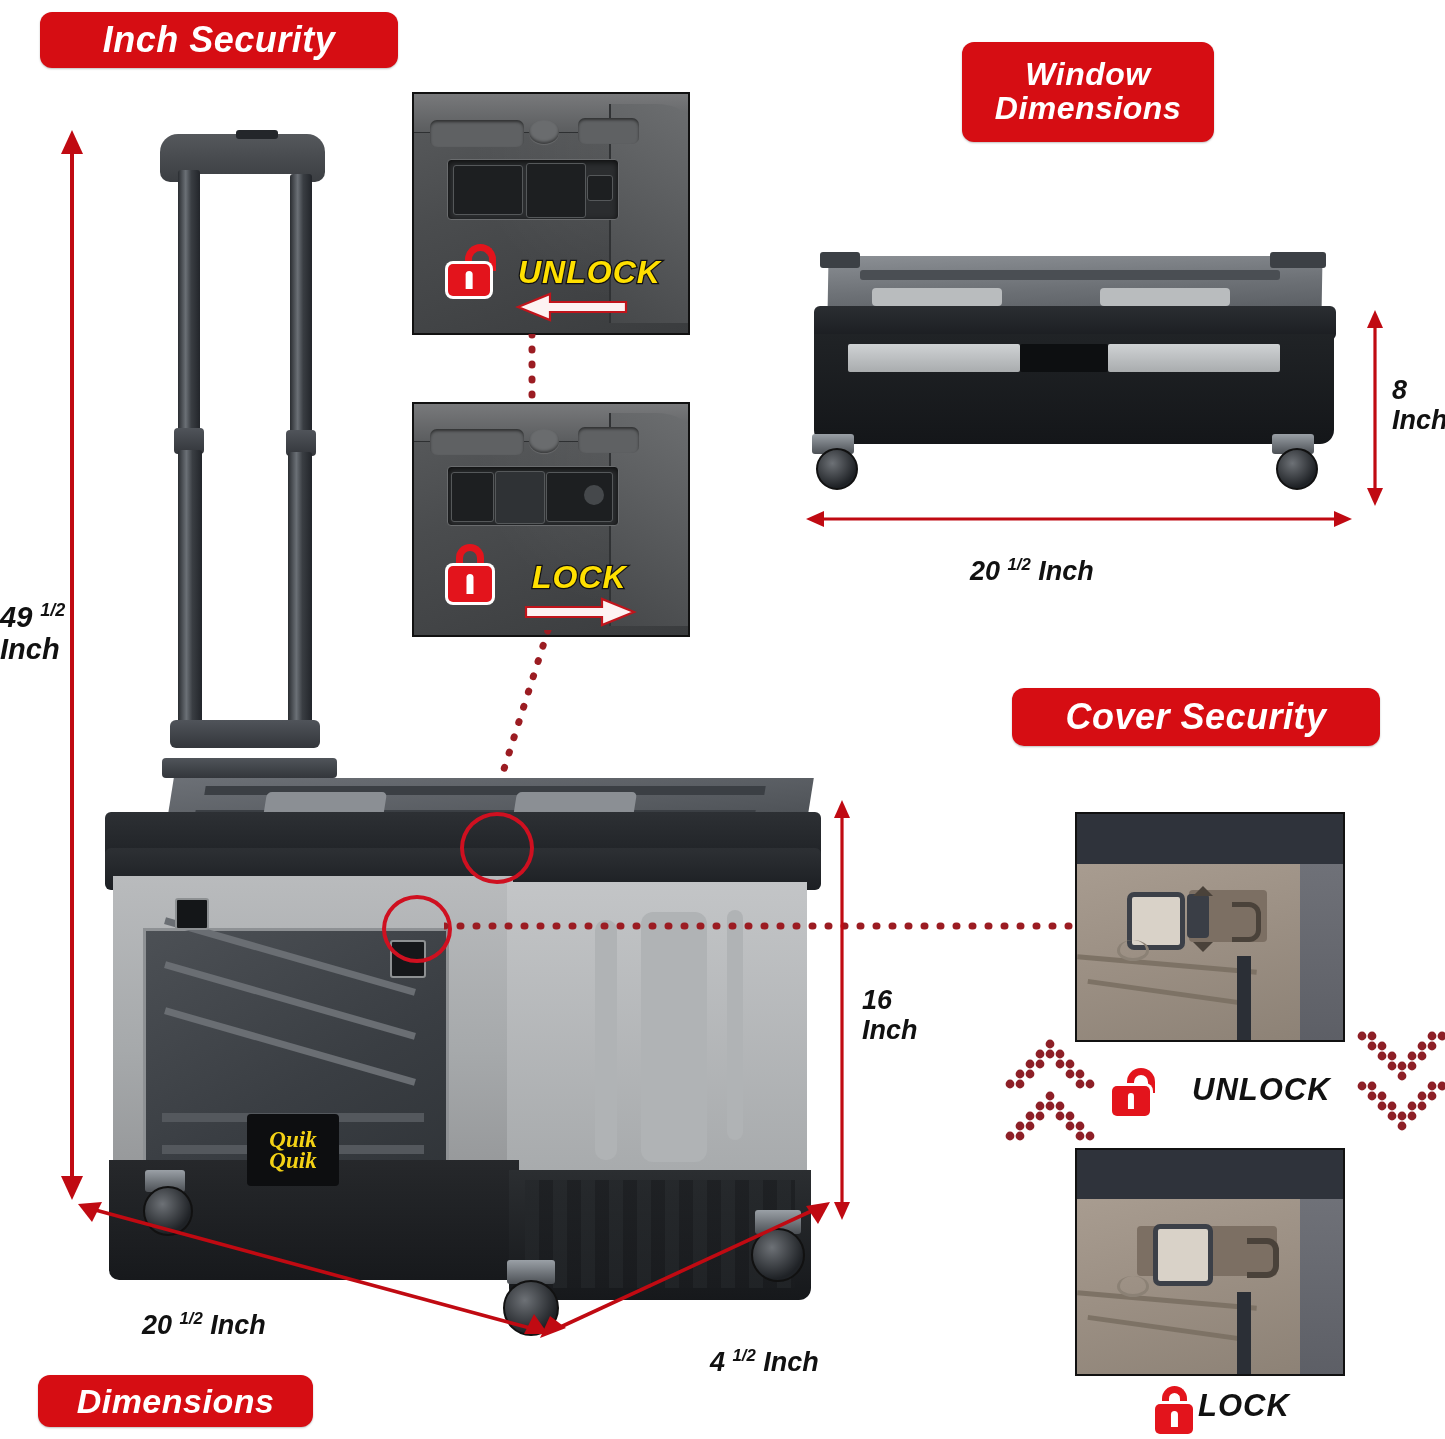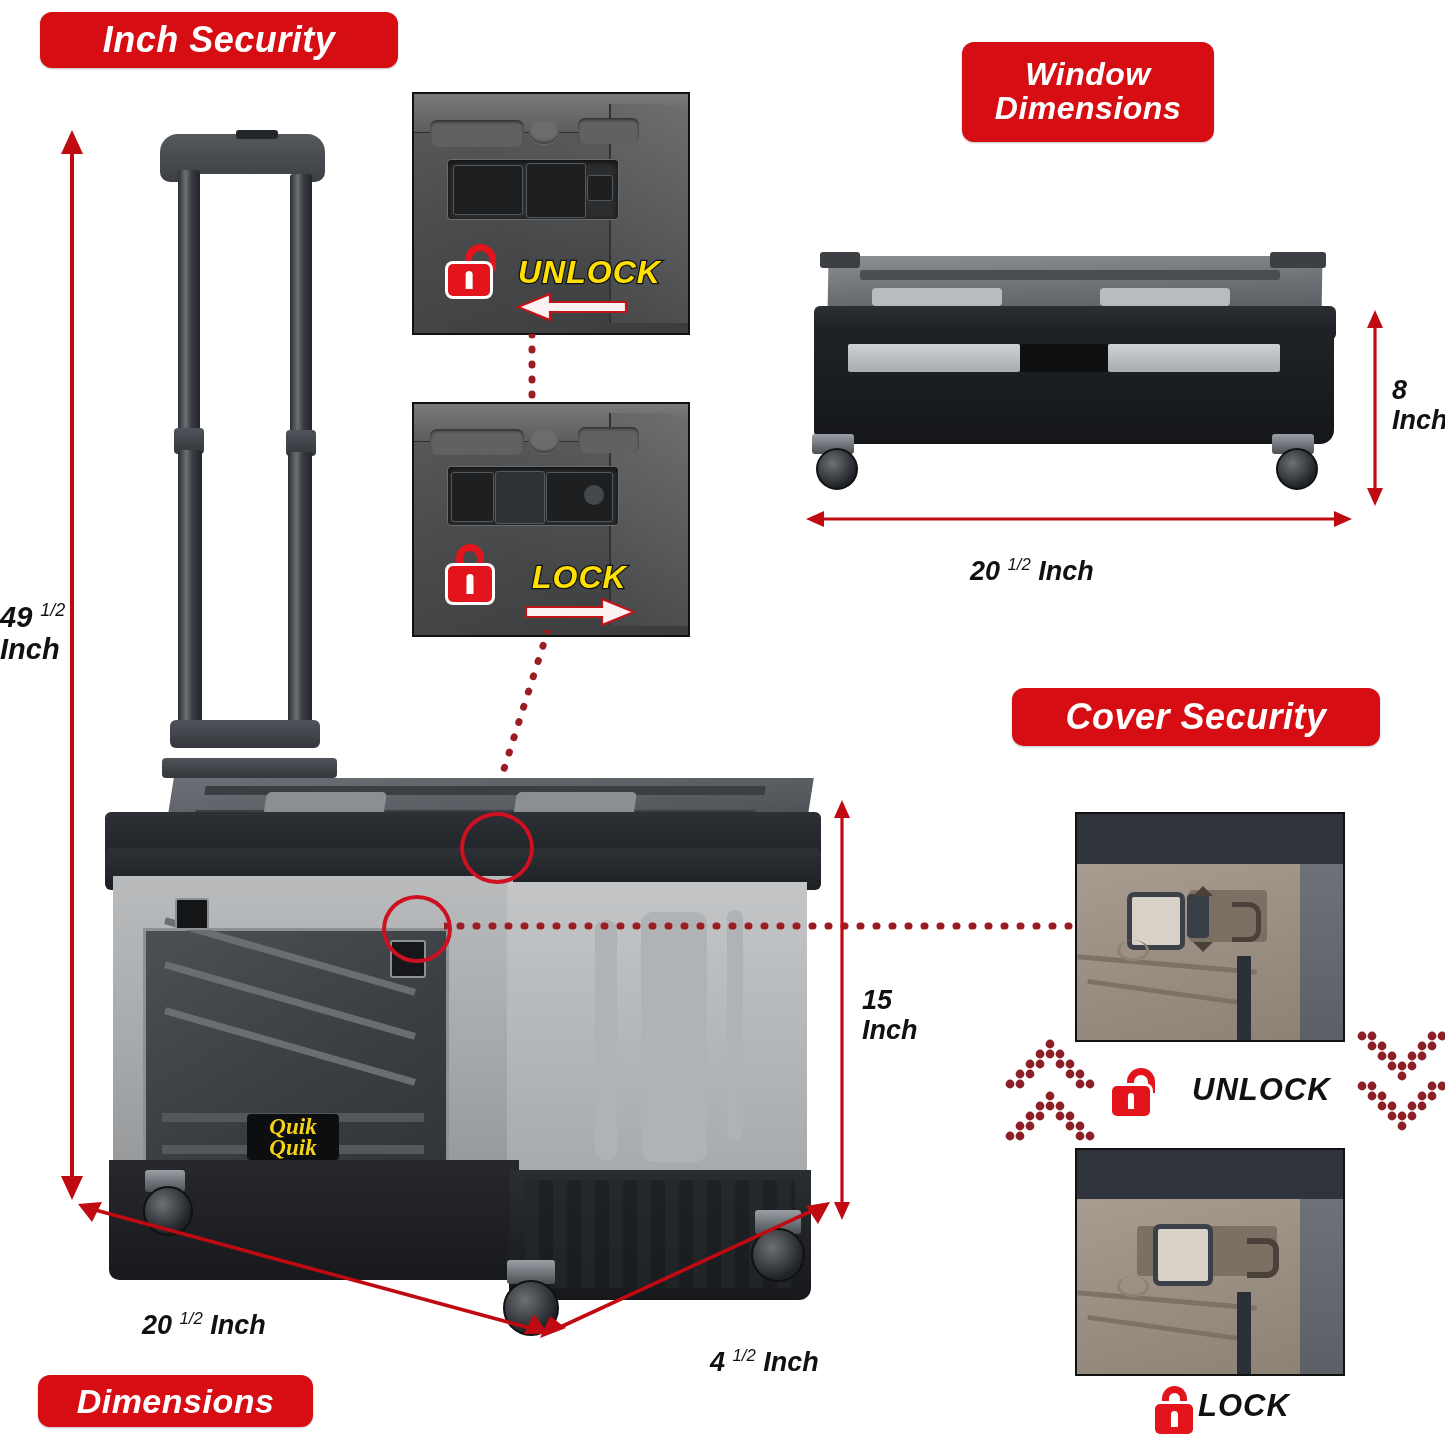--- a/index.html
+++ b/index.html
@@ -23,21 +23,21 @@
 
   
   .dimtext{
     position:absolute;
     font-style:italic;
     font-weight:bold;
     color:#111;
     line-height:1.12;
     white-space:nowrap;
   }
-  .dimtext sup{font-size:.62em;vertical-align:super;font-weight:normal;}
+  .dimtext sup{font-size:.62em;vertical-align:super;font-weight:bold;}
 
   
   .panel{position:absolute;border:2px solid #111;box-sizing:border-box;overflow:hidden;}
 
   
   .cover-panel{
     background:
       radial-gradient(circle at 78% 22%, rgba(255,255,255,.07), transparent 55%),
       linear-gradient(160deg,#5a5c5e 0%,#4a4c4e 40%,#3a3c3e 100%);
   }
@@ -417,21 +417,21 @@
 
   <div style="position:absolute;left:295px;top:170px;width:32px;height:34px;background:#15171a;border:2px solid #8d9092;border-radius:3px;"></div>
 
   <div class="cart-body-black" style="left:14px;top:390px;width:410px;height:120px;border-radius:0 0 10px 10px;"></div>
 
   <div class="cart-body-black" style="left:414px;top:400px;width:302px;height:130px;
               background:linear-gradient(180deg,#2b2e31,#16181b);border-radius:0 0 12px 12px;"></div>
   <div style="position:absolute;left:430px;top:410px;width:270px;height:108px;
               background:repeating-linear-gradient(90deg,#24272a 0 14px,#1a1c1f 14px 28px);opacity:.7;"></div>
 
-  <div class="logo-badge" style="left:152px;top:344px;width:92px;height:46px;">
+  <div class="logo-badge" style="left:152px;top:344px;width:92px;height:72px;">
     <span style="font-size:23px;">Quik</span>
     <span style="font-size:23px;">Quik</span>
   </div>
 
   <div class="caster" style="left:40px;top:400px;width:64px;height:78px;">
     <div class="caster-fork" style="left:10px;top:0;width:40px;height:22px;"></div>
     <div class="caster-wheel" style="left:8px;top:16px;width:46px;height:46px;"></div>
   </div>
   <div class="caster" style="left:650px;top:440px;width:70px;height:86px;">
     <div class="caster-fork" style="left:10px;top:0;width:46px;height:24px;"></div>
@@ -454,21 +454,21 @@
 </svg>
 
 
 
 <svg class="dimarrow" style="left:827px;top:800px;" width="30" height="420" viewBox="0 0 30 420">
   <line x1="15" y1="14" x2="15" y2="406" stroke="#c00a12" stroke-width="3.2"></line>
   <polygon points="15,0 7,18 23,18" fill="#c00a12"></polygon>
   <polygon points="15,420 7,402 23,402" fill="#c00a12"></polygon>
 </svg>
 <div class="dimtext" style="left:862px;top:985px;font-size:27px;">
-  <span>15</span><br>
+  <span>16</span><br>
   <span>Inch</span>
 </div>
 
 
 <svg class="dimarrow" style="left:78px;top:1200px;" width="470" height="140" viewBox="0 0 470 140">
   <line x1="10" y1="8" x2="452" y2="128" stroke="#c00a12" stroke-width="3.6"></line>
   <polygon points="0,4 24,2 14,22" fill="#c00a12"></polygon>
   <polygon points="470,134 446,134 456,114" fill="#c00a12"></polygon>
 </svg>
 <div class="dimtext" style="left:142px;top:1310px;font-size:27px;">

